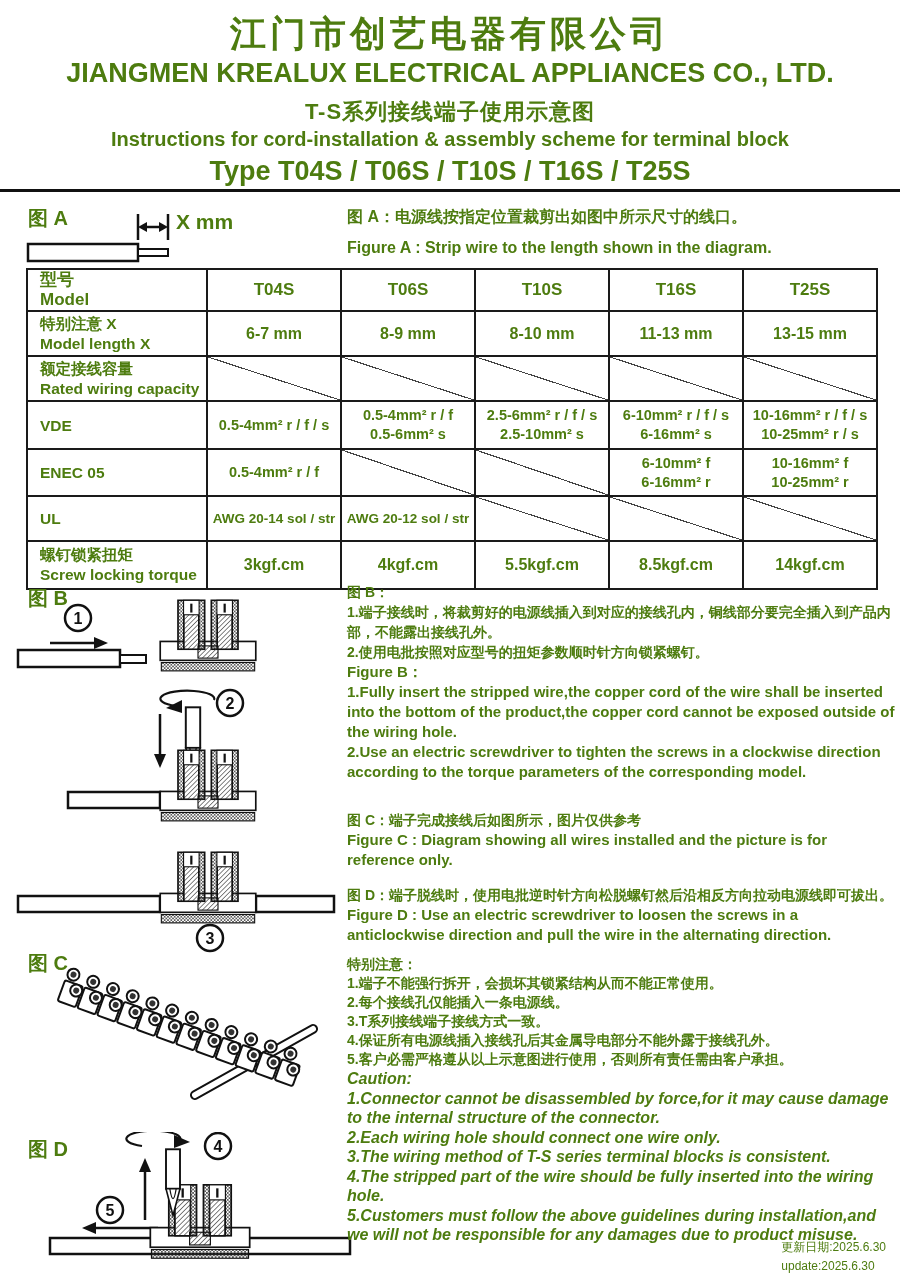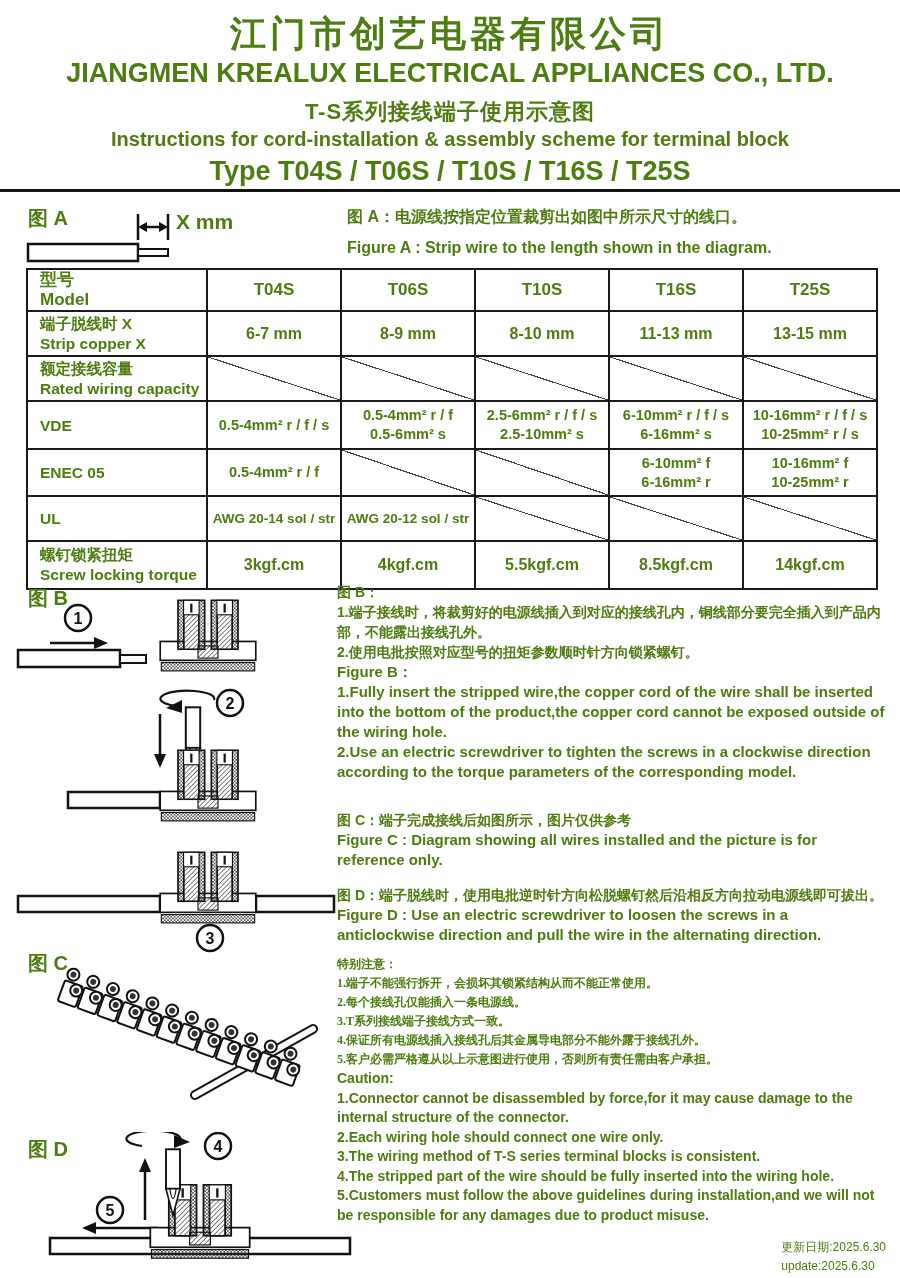--- a/index.html
+++ b/index.html
@@ -31,29 +31,29 @@
   #spec tr:nth-child(5){height:47px;}
   #spec tr:nth-child(4) td,#spec tr:nth-child(5) td{font-size:14.5px;line-height:19px;}
   #spec tr:nth-child(4) td.lbl,#spec tr:nth-child(5) td.lbl{font-size:15.5px;}
   #spec tr:nth-child(6){height:45px;} #spec tr:nth-child(6) td{font-size:13.5px;}
   #spec tr:nth-child(6) td.lbl{font-size:15.5px;margin-left:28px;}
   #spec tr:nth-child(7){height:48px;}
   #spec td.diag{background:linear-gradient(to top right,#fff 49.3%,#444 49.3%,#444 50.7%,#fff 50.7%);}
   
   .figlabel{font-size:20px;font-weight:700;}
   
-  #notes{left:337px;top:582px;width:551px;}
+  #notes{left:347px;top:582px;width:551px;}
   #notes p{margin:0;font-weight:700;}
   #notes p.en{font-size:15px;line-height:20px;}
   #notes p.cn{font-size:14px;line-height:20px;}
   .gapC{margin-top:28px !important;}
   .gapD{margin-top:15px !important;}
   .gapS{margin-top:10px !important;}
-  #notes p.sp{font-size:12px;line-height:19px;font-family:Liberation Serif, serif;}
-  #notes p.ca{font-size:14px;line-height:19.5px;}
+  #notes p.sp{font-size:14px;line-height:19px;}
+  #notes p.ca{font-size:16px;line-height:19.5px;font-style:italic;}
   
   #footer{right:14px;top:1238px;text-align:left;font-weight:400;font-size:12px;line-height:19px;}
   svg text{font-family:"Liberation Sans","DejaVu Sans",sans-serif;font-weight:700;}
 </style>
 </head>
 <body>
 
 <div id="page">
 
   <div class="abs hline" id="h-cn">江门市创艺电器有限公司</div>
@@ -119,21 +119,21 @@
     <tbody>
         <tr>
       <td class="lbl"><div>型号</div><div>Model</div></td>
       <td>T04S</td>
       <td>T06S</td>
       <td>T10S</td>
       <td>T16S</td>
       <td>T25S</td>
     </tr>
     <tr>
-      <td class="lbl"><div>端子脱线时 X</div><div>Strip copper X</div></td>
+      <td class="lbl"><div>特别注意 X</div><div>Model length X</div></td>
       <td>6-7 mm</td>
       <td>8-9 mm</td>
       <td>8-10 mm</td>
       <td>11-13 mm</td>
       <td>13-15 mm</td>
     </tr>
     <tr>
       <td class="lbl"><div>额定接线容量</div><div>Rated wiring capacity</div></td>
       <td class="diag"></td>
       <td class="diag"></td>

